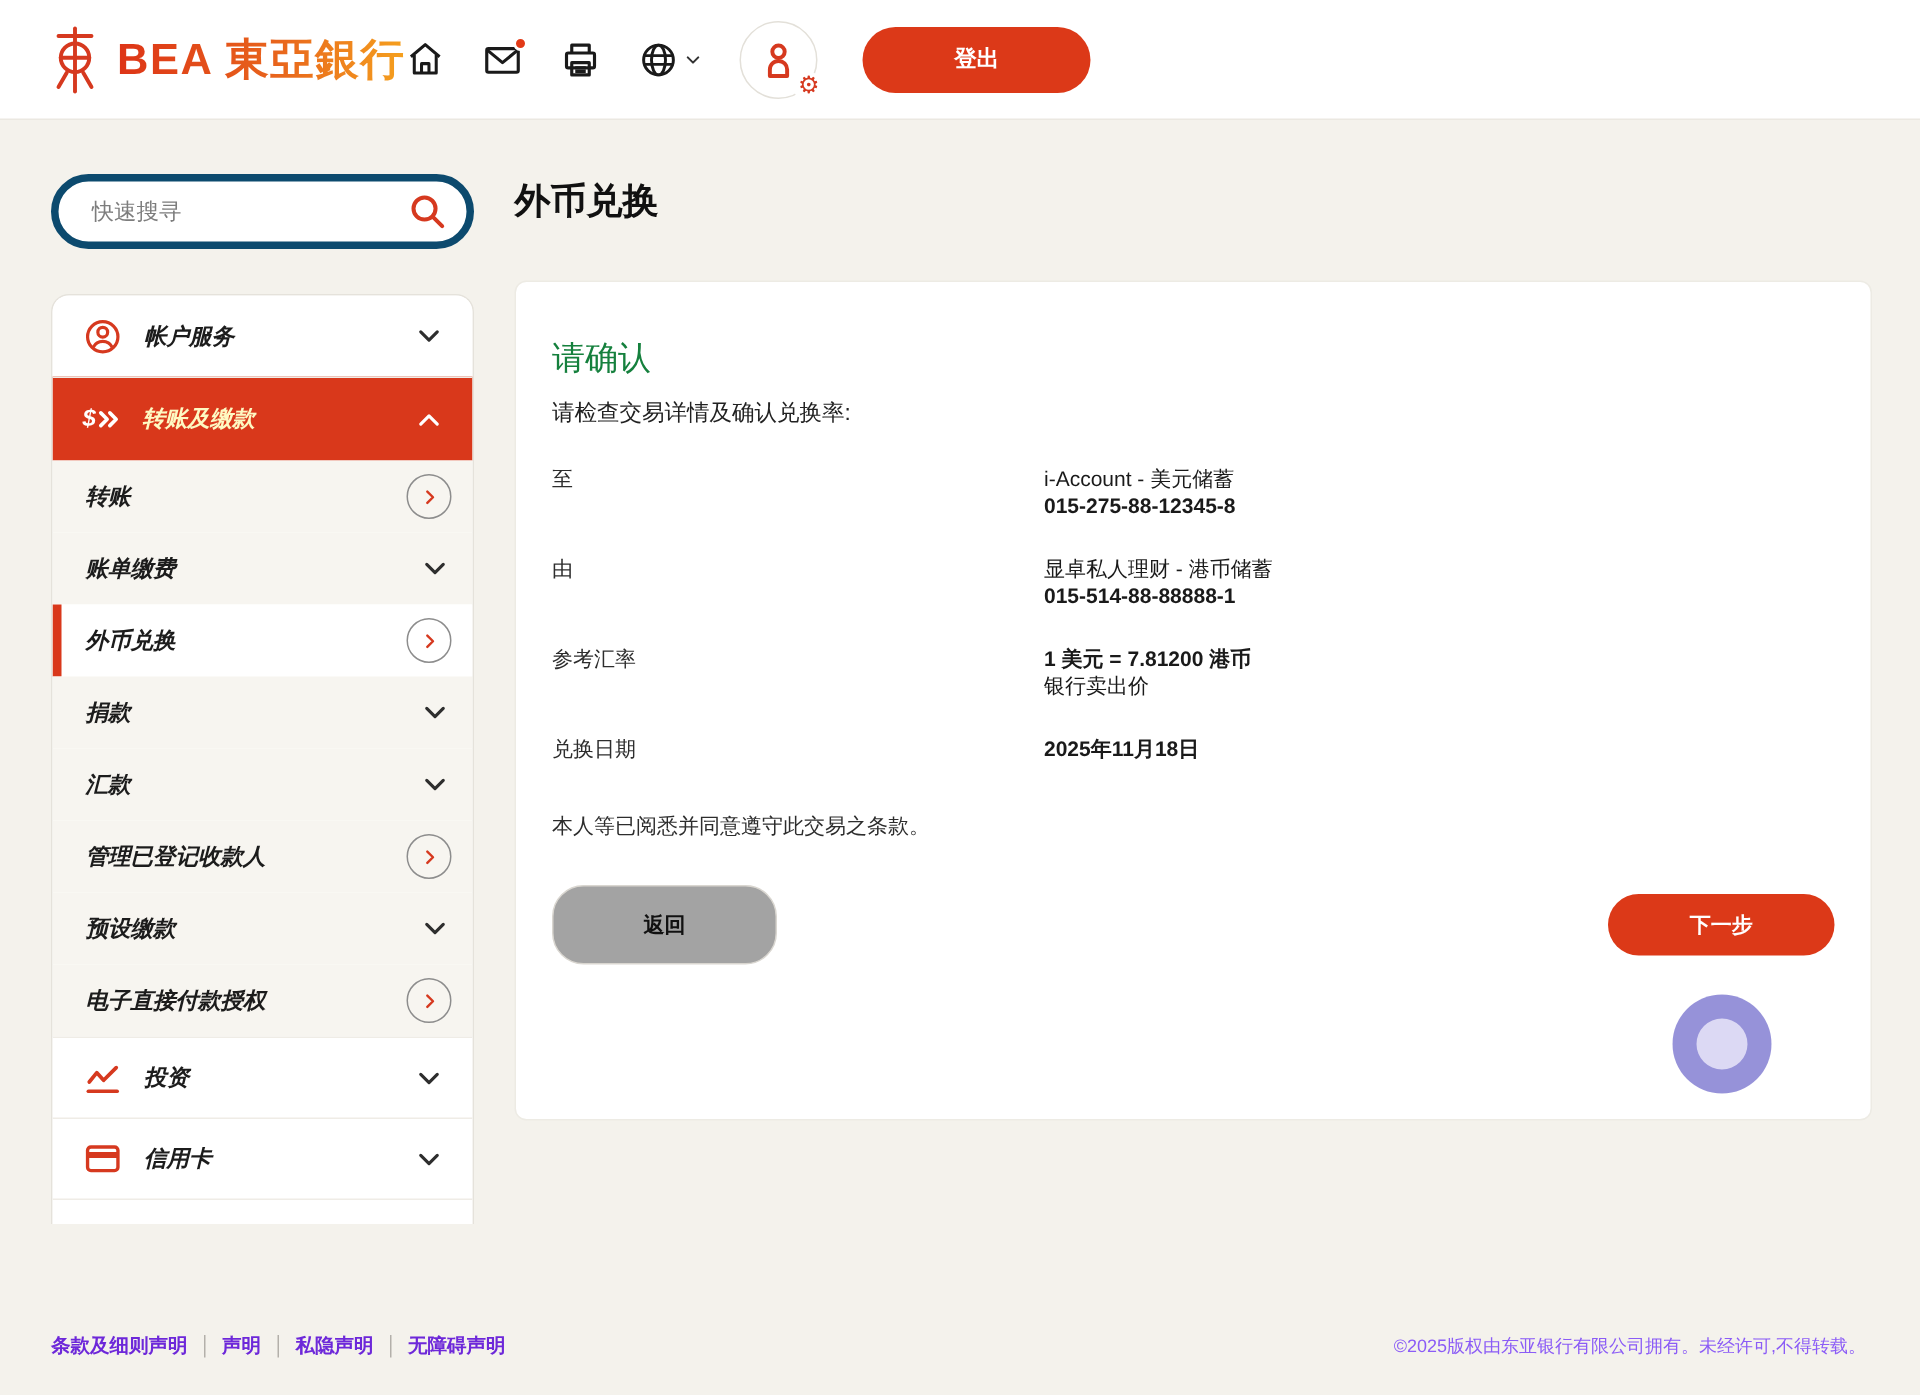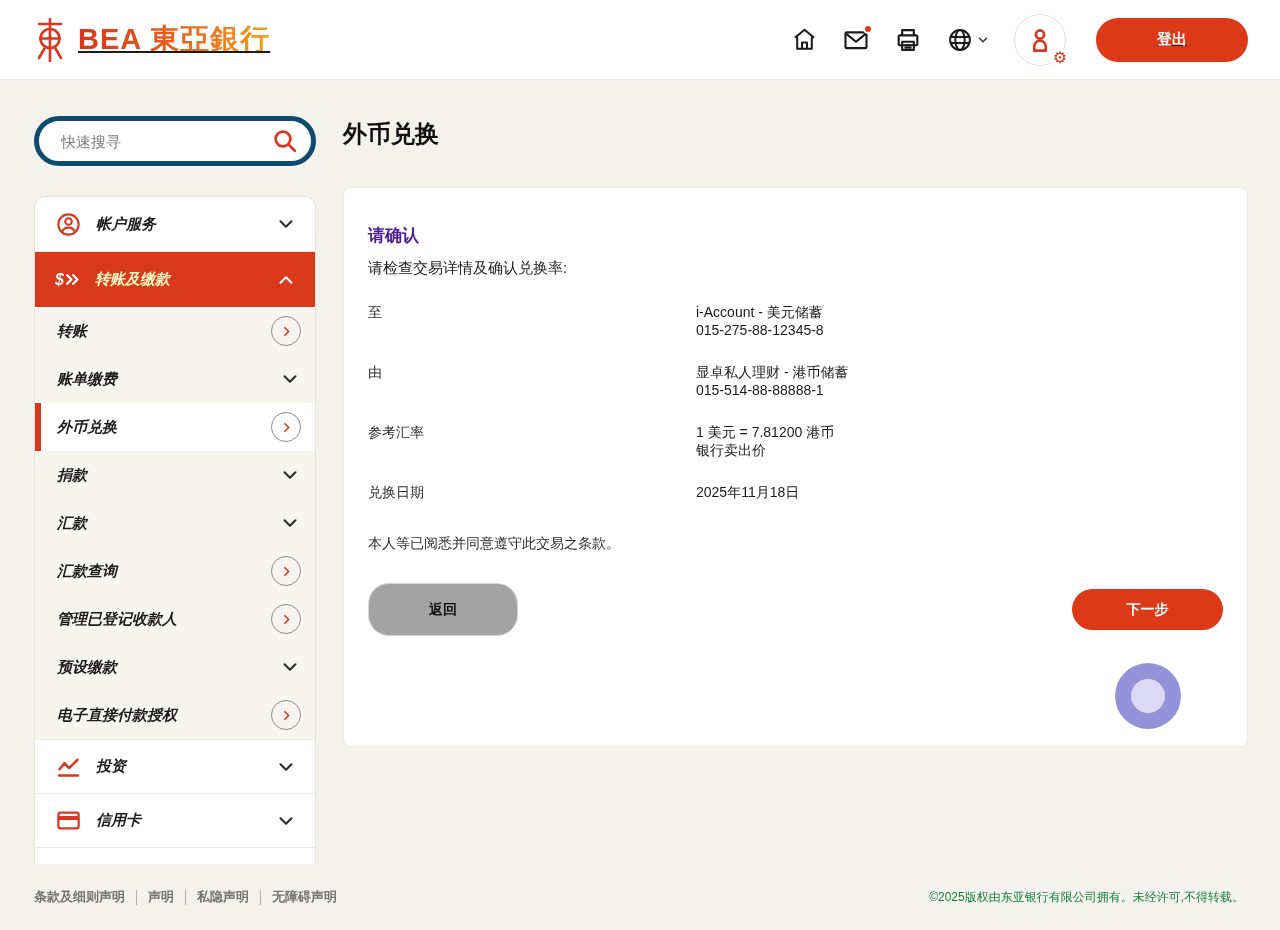--- a/index.html
+++ b/index.html
@@ -1,20 +1,20 @@
 <!DOCTYPE html>
 <html><head>
 <meta charset="utf-8">
 <style>
   * { margin:0; padding:0; box-sizing:border-box; }
   html,body { width:1280px; height:930px; }
   body { font-family:"Liberation Sans","DejaVu Sans",sans-serif; background:#f4f2ec; overflow:hidden; position:relative; color:#1c1c1c; }
 
   
-  .header { height:80px; background:#fff; border-bottom:1px solid #ebe8e1; display:flex; align-items:center; justify-content:space-between; padding:0 32px;text-decoration:underline; }
+  .header { height:80px; background:#fff; border-bottom:1px solid #ebe8e1; display:flex; align-items:center; padding:0 32px; }
   .logo { display:flex; align-items:center; gap:10px; cursor:pointer; }
   .logo-text { font-size:29px; font-weight:700; letter-spacing:1px;
     background:linear-gradient(90deg,#dd3417 0%,#e8641c 55%,#f5a01e 100%);
     -webkit-background-clip:text; background-clip:text; color:transparent; }
   .header-actions { display:flex; align-items:center; gap:24px; }
   .hicon { background:none; border:none; cursor:pointer; position:relative; display:flex; align-items:center; padding:0; }
   .dot { position:absolute; top:-2px; right:-3px; width:10px; height:10px; border-radius:50%; background:#e23a17; border:2px solid #fff; }
   .globe-wrap { display:flex; align-items:center; gap:2px; }
   .profile { width:52px; height:52px; border-radius:50%; background:#fff; border:1px solid #e3e0d9; position:relative; display:flex; align-items:center; justify-content:center; cursor:pointer; }
   .gear { position:absolute; right:-5px; bottom:-3px; width:20px; height:20px; background:#fff; border-radius:50%; color:#d6391f; font-size:16px; line-height:20px; text-align:center; }
@@ -42,41 +42,41 @@
   .sub { height:48px; display:flex; align-items:center; background:#f7f5f0; padding:0 14px 0 22px; border-top:none; cursor:pointer; }
   .sub .mlab { flex:1; font-weight:700; font-size:15px; color:#1c1c1c; }
   .sub.active { background:#fff; border-left:6px solid #d9381b; padding-left:16px; }
   .circ { width:30px; height:30px; border:1px solid #8d8d8d; border-radius:50%; display:flex; align-items:center; justify-content:center; }
   .partial { height:17px; background:#fff; border-top:1px solid #efece6; }
   .ticon { display:flex; align-items:center; color:#fff; font-weight:700; font-size:16px; }
 
   
   .page-title { font-size:24px; font-weight:700; margin:2px 0 37px; color:#111; }
   .card { background:#fff; border:1px solid #edebe4; border-radius:8px; height:560px; padding:36px 24px 30px; }
-  .card h2 { color:#4c1d95; font-size:17px; font-weight:700; margin-bottom:12px; }
+  .card h2 { color:#15803d; font-size:22px; font-weight:400; margin-bottom:12px; }
   .card .subhead { font-size:15px; color:#222; margin-bottom:25px; }
   .drow { display:flex; font-size:14px; margin-bottom:24px; }
   .drow .lbl { width:328px; color:#2d2d2d; line-height:18px; }
   .drow .val div { line-height:18px; color:#1a1a1a; }
-  .bold { font-weight:400; }
+  .bold { font-weight:700; }
   .note { font-size:14px; color:#2d2d2d; margin:34px 0 30px; }
   .btns { display:flex; justify-content:space-between; align-items:center; }
   .btn-back { width:150px; height:53px; border-radius:21px; background:#a3a3a3; border:1px solid #d9d6d0; font-size:14px; font-weight:700; color:#111; cursor:pointer; font-family:inherit; }
   .btn-next { width:151px; height:41px; border-radius:21px; background:#dc3918; border:none; font-size:14px; font-weight:700; color:#fff; cursor:pointer; font-family:inherit; }
 
   
   .click-ind { position:absolute; left:1115px; top:663px; width:66px; height:66px; border-radius:50%;
     border:16px solid rgba(104,99,199,0.60); background:rgba(130,120,215,0.28); pointer-events:none; z-index:5; }
 
   
   .footer { height:66px; display:flex; align-items:center; justify-content:space-between; padding:0 36px 0 34px; }
   .flinks { display:flex; align-items:center; }
-  .flink { font-size:13px; font-weight:700; color:#737373; cursor:pointer; }
+  .flink { font-size:13px; font-weight:700; color:#6d28d9; cursor:pointer; }
   .fsep { width:1px; height:15px; background:#b3b0aa; margin:0 11px; }
-  .copyright { font-size:12px; color:#15803d; }
+  .copyright { font-size:12px; color:#8b5cf6; }
 </style>
 </head>
 <body>
 
 <header class="header">
   <div class="logo">
     <span class="micon">
       <svg width="36" height="46" viewBox="0 0 36 46" fill="none" stroke="#d6391f" stroke-width="2.6" stroke-linecap="round">
         <path d="M18 2v42"></path>
           <path d="M7 7h22"></path>
@@ -210,28 +210,20 @@
           <svg width="22" height="22" viewBox="0 0 24 24" fill="none" stroke="#2e2e2e" stroke-width="2.3" stroke-linecap="round" stroke-linejoin="round">
               <path d="m6 9 6 6 6-6"></path>
             </svg>
         </span>
       </div>
       <div class="sub">
         <span class="mlab">汇款</span>
         <span class="micon">
           <svg width="22" height="22" viewBox="0 0 24 24" fill="none" stroke="#2e2e2e" stroke-width="2.3" stroke-linecap="round" stroke-linejoin="round">
               <path d="m6 9 6 6 6-6"></path>
-            </svg>
-        </span>
-      </div>
-      <div class="sub">
-        <span class="mlab">汇款查询</span>
-        <span class="circ">
-          <svg width="13" height="13" viewBox="0 0 24 24" fill="none" stroke="#d6391f" stroke-width="3" stroke-linecap="round" stroke-linejoin="round">
-              <path d="m9 5 7 7-7 7"></path>
             </svg>
         </span>
       </div>
       <div class="sub">
         <span class="mlab">管理已登记收款人</span>
         <span class="circ">
           <svg width="13" height="13" viewBox="0 0 24 24" fill="none" stroke="#d6391f" stroke-width="3" stroke-linecap="round" stroke-linejoin="round">
               <path d="m9 5 7 7-7 7"></path>
             </svg>
         </span>

